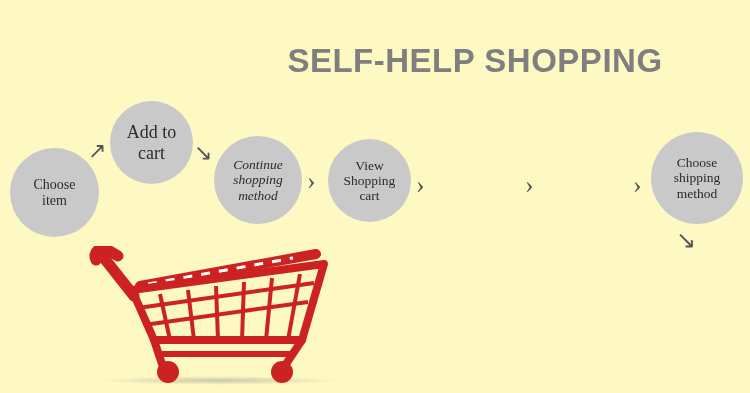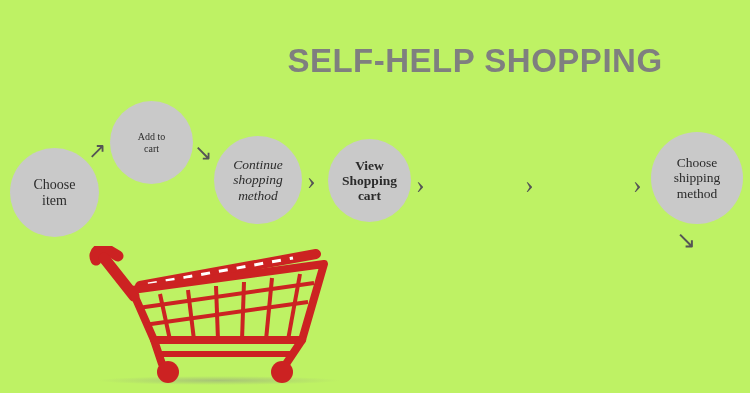--- a/index.html
+++ b/index.html
@@ -10,21 +10,21 @@
     width: 750px;
     height: 393px;
     background: #ffffff;
     font-family: "Liberation Serif", serif;
     overflow: hidden;
   }
   #canvas {
     position: relative;
     width: 750px;
     height: 393px;
-    background: #bef264;
+    background: #fef9c3;
   }
   #title {
     position: absolute;
     left: 0;
     top: 42px;
     width: 750px;
     text-align: center;
     font-family: "Liberation Sans", sans-serif;
     font-weight: bold;
     font-size: 33px;
@@ -82,32 +82,32 @@
 
 <div id="canvas">
 
   <div id="title">SELF-HELP SHOPPING</div>
 
   <div class="node" style="left:10px; top:148px; width:89px; height:89px; font-size:14px;">
     <span style="white-space:pre-line;">Choose
 item</span>
   </div>
 
-  <div class="node" style="left:110px; top:101px; width:83px; height:83px; font-size:10px;">
+  <div class="node" style="left:110px; top:101px; width:83px; height:83px; font-size:18px;">
     <span style="white-space:pre-line;">Add to
 cart</span>
   </div>
 
   <div class="node" style="left:214px; top:136px; width:88px; height:88px; font-size:13.5px;font-style:italic;">
     <span style="white-space:pre-line;">Continue
 shopping
 method</span>
   </div>
 
-  <div class="node" style="left:328px; top:139px; width:83px; height:83px; font-size:13.5px;font-weight:bold;">
+  <div class="node" style="left:328px; top:139px; width:83px; height:83px; font-size:13.5px;">
     <span style="white-space:pre-line;">View
 Shopping
 cart</span>
   </div>
 
 
 
   <div class="node" style="left:651px; top:132px; width:92px; height:92px; font-size:13.5px;">
     <span style="white-space:pre-line;">Choose
 shipping

